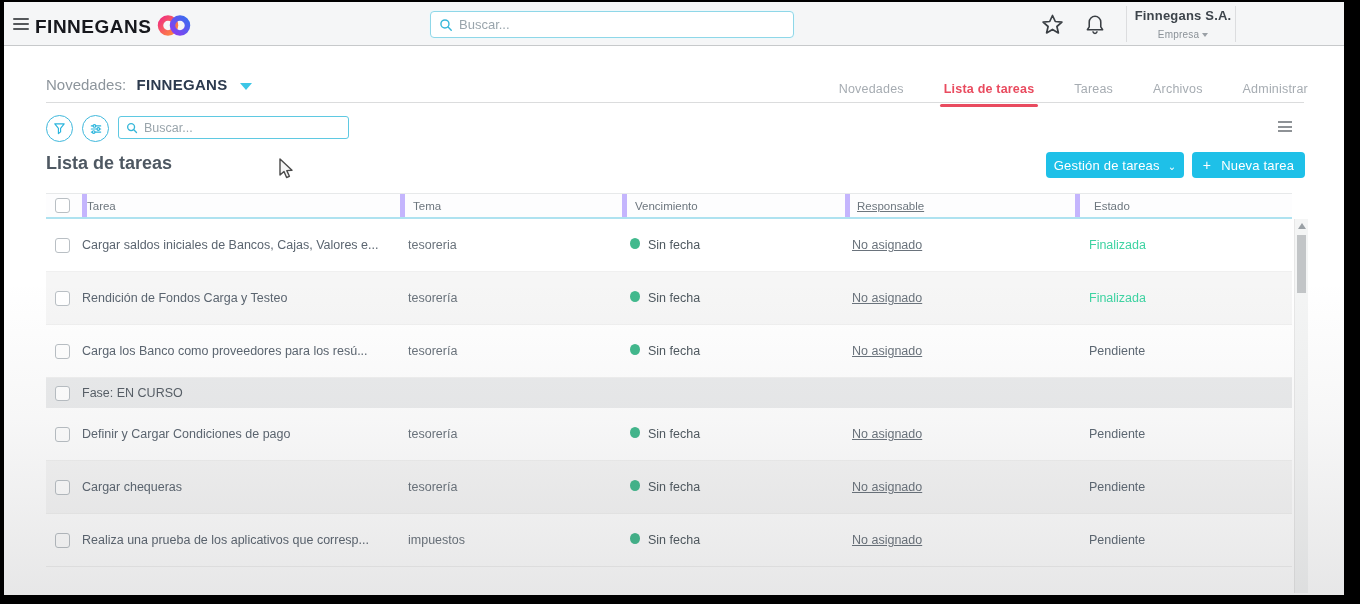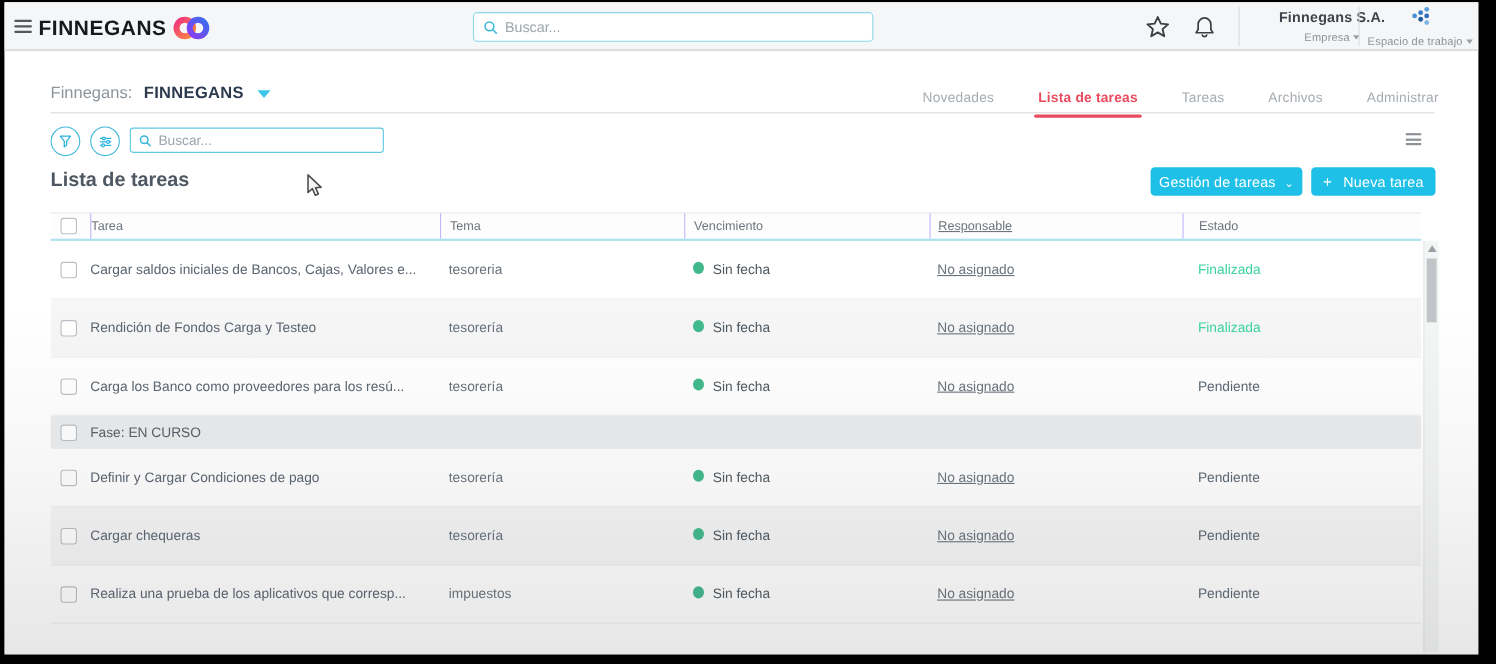--- a/index.html
+++ b/index.html
@@ -18,21 +18,21 @@
   .brand-text { font-size:19px; font-weight:800; letter-spacing:.5px; color:#17181d; }
   .brand svg { margin-left:5px; margin-top:2px; }
   .top-search { position:absolute; left:426px; top:9px; width:364px; height:27px;
     background:#fff; border:1px solid #8fd7e8; border-radius:4px;
     display:flex; align-items:center; padding:0 8px; box-shadow:0 0 0 1px #eef8fb; }
   .top-search input { border:none; outline:none; flex:1; font-size:13px; color:#4a535a;
     background:transparent; font-family:"Liberation Sans", sans-serif; }
   .top-search input::placeholder, .mini-search input::placeholder { color:#9aa5ac; }
   .icon-btn { position:absolute; top:11px; background:none; border:none; cursor:pointer; }
   .vdiv { position:absolute; top:4px; width:1px; height:36px; background:#dcdddf; }
-  .acct { position:absolute; top:6px; text-align:center; cursor:pointer;margin-left:28px; }
+  .acct { position:absolute; top:6px; text-align:center; cursor:pointer; }
   .acct-name { font-size:13px; font-weight:700; color:#3d444b; letter-spacing:.2px; }
   .acct-sub { font-size:10px; color:#8b9298; margin-top:6px; letter-spacing:.2px; }
   .caret { display:inline-block; width:0; height:0; border-left:3px solid transparent;
     border-right:3px solid transparent; border-top:4px solid #9aa0a6; margin-left:3px; vertical-align:1px; }
   .ws { position:absolute; top:2px; text-align:center; cursor:pointer; }
   .ws .acct-sub { margin-top:2px; }
 
   
   .context-row { position:absolute; left:42px; top:74px; width:1258px; height:26px; }
   .context-label { font-size:15px; color:#8d959c; }
@@ -69,21 +69,21 @@
   .btn-manage { left:1042px; width:138px; }
   .btn-new { left:1188px; width:113px; }
   .btn .chev { font-size:10px; margin-left:8px; }
   .btn .plus { font-size:14px; margin-right:10px; }
 
   
   .table { position:absolute; left:42px; top:191px; width:1246px; }
   .thead { display:flex; height:26px; align-items:center;
     border-top:1px solid #e7e9ea; border-bottom:2px solid #aee2f0; background:#fdfdfe; }
   .thead .cell { font-size:11.5px; color:#6d767e; }
-  .thead .cell + .cell { border-left:1px solid #c4b5fd; height:100%; display:flex; align-items:center; }
+  .thead .cell + .cell { border-left:5px solid #c4b5fd; height:100%; display:flex; align-items:center; }
   .col-check { width:36px; flex:none; display:flex; align-items:center; padding-left:9px; }
   .col-tarea { width:318px; flex:none; padding-right:10px; overflow:hidden; white-space:nowrap; }
   .col-tema  { width:222px; flex:none; padding-left:8px; }
   .col-venc  { width:223px; flex:none; padding-left:8px; display:flex; align-items:flex-start; }
   .col-resp  { width:230px; flex:none; padding-left:7px;text-decoration:underline; }
   .col-estado{ width:217px; flex:none; padding-left:14px; }
   .checkbox { width:15px; height:15px; border:1px solid #b9bfc4; border-radius:3px;
     background:#fff; cursor:pointer; flex:none; }
   .tbody { height:376px; overflow:hidden; }
   .row { display:flex; align-items:center; }
@@ -169,37 +169,24 @@
 
     <div class="vdiv" style="left:1122px;"></div>
 
     <div class="acct" style="left:1128px; width:102px;">
       <div class="acct-name">Finnegans S.A.</div>
       <div class="acct-sub"><span>Empresa</span><span class="caret"></span></div>
     </div>
 
     <div class="vdiv" style="left:1231px;"></div>
 
-    <div class="ws" style="left:1237px; width:100px;">
-      <span>
-        <svg width="22" height="22" viewBox="0 0 22 22">
-          <circle cx="17" cy="4.5" r="2.2" fill="#5aa0dd"></circle>
-          <circle cx="17" cy="10.5" r="2.2" fill="#2f6fba"></circle>
-          <circle cx="17" cy="16.5" r="2.2" fill="#7db4e8"></circle>
-          <circle cx="11.5" cy="7.5" r="2.2" fill="#3a7cc4"></circle>
-          <circle cx="11.5" cy="13.5" r="2.2" fill="#1f5c9e"></circle>
-          <circle cx="6" cy="10.5" r="2.2" fill="#4a90d9"></circle>
-        </svg>
-      </span>
-      <div class="acct-sub"><span>Espacio de trabajo</span><span class="caret"></span></div>
-    </div>
   </header>
 
   <div class="context-row">
-    <span class="context-label">Finnegans:</span>
+    <span class="context-label">Novedades:</span>
     <span class="context-value">FINNEGANS</span>
     <span class="context-caret"></span>
   </div>
   <nav class="tabs">
       <span class="tab">Novedades</span>
       <span class="tab active">Lista de tareas</span>
       <span class="tab">Tareas</span>
       <span class="tab">Archivos</span>
       <span class="tab">Administrar</span>
     </nav>

